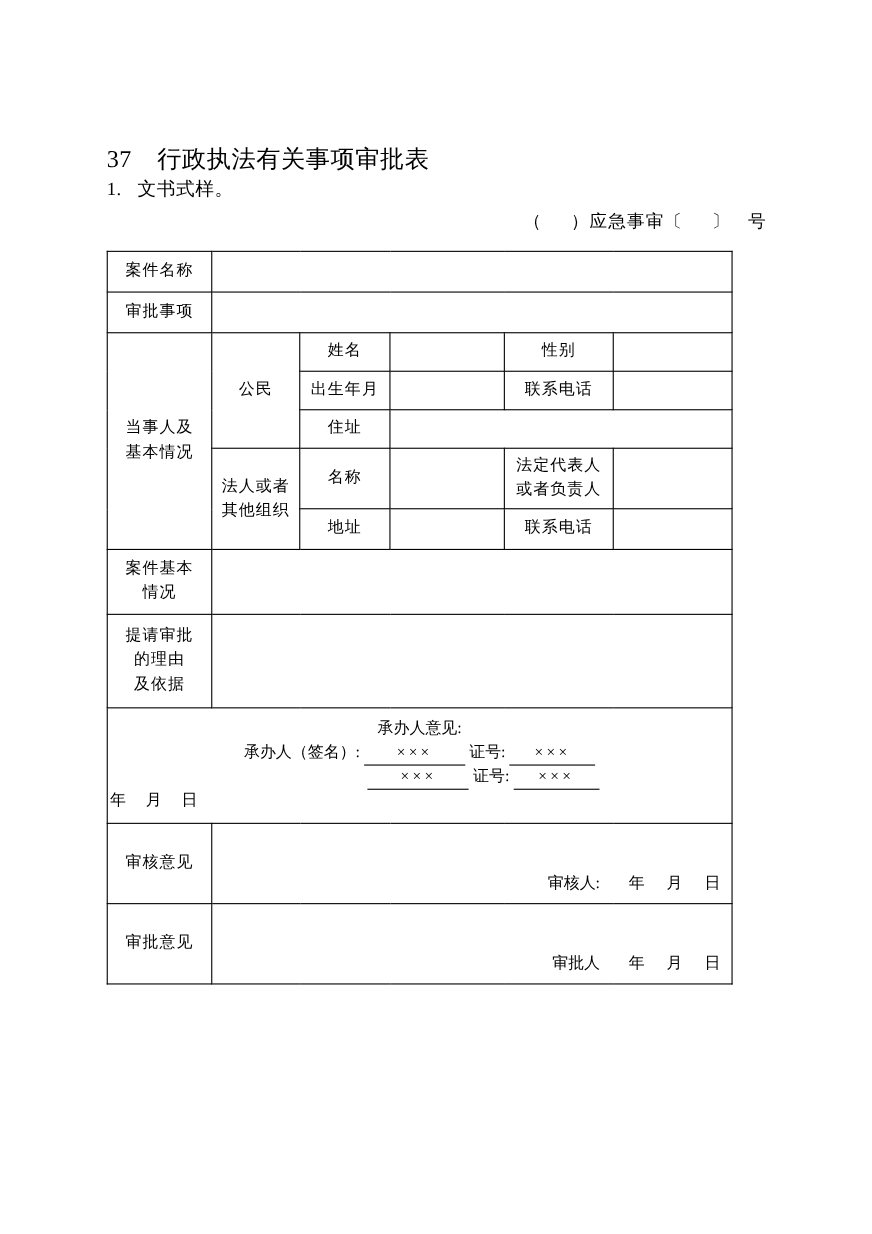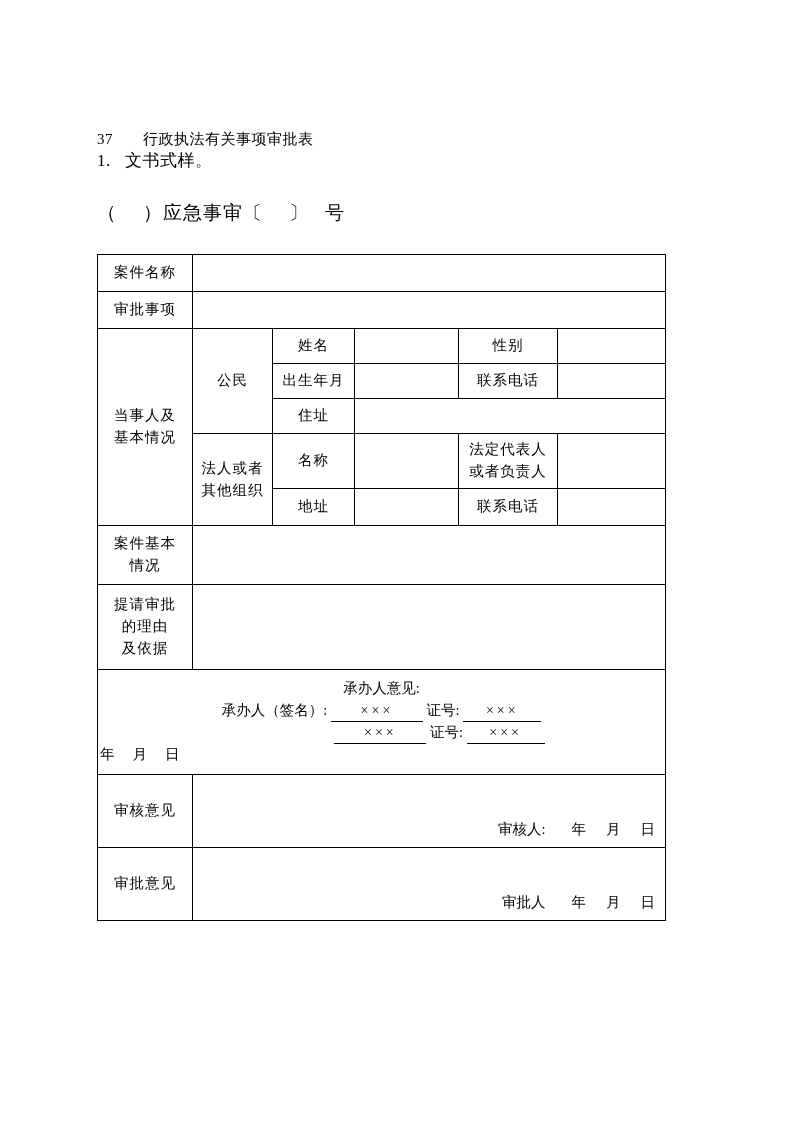--- a/index.html
+++ b/index.html
@@ -23,21 +23,21 @@
   }
   .content {
     position: absolute;
     left: 97px;
     top: 130px;
     width: 600px;
   }
 
   
   .doc-heading {
-    font-size: 15px;
+    font-size: 22px;
     letter-spacing: 0.5px;
     margin: 0 0 0 0;
     padding: 0;
     font-weight: normal;
   }
   .heading-num {
     display: inline-block;
     width: 46px;
   }
   .sub-item {
@@ -66,37 +66,37 @@
     height: 2px;
     margin: 0 0 6px 0;
   }
   .title-2 {
     font-size: 22px;
     font-weight: bold;
     letter-spacing: 2px;
     padding-top: 2px;
   }
   .doc-number {
-    margin-top: 28px;
-    text-align: left;
-    font-size: 19px;
+    margin-top: 8px;
+    text-align: right;
+    font-size: 16px;
     letter-spacing: 1px;
   }
   .doc-number .gap {
     display: inline-block;
     width: 26px;
   }
   .doc-number .gap-s {
     display: inline-block;
     width: 16px;
   }
 
   
   table.form {
-    margin-top: 28px;
+    margin-top: 16px;
     border-collapse: collapse;
     width: 568px;
     table-layout: fixed;
   }
   table.form td {
     border: 1px solid #000;
     font-size: 14.5px;
     text-align: center;
     vertical-align: middle;
     padding: 3px 2px;

